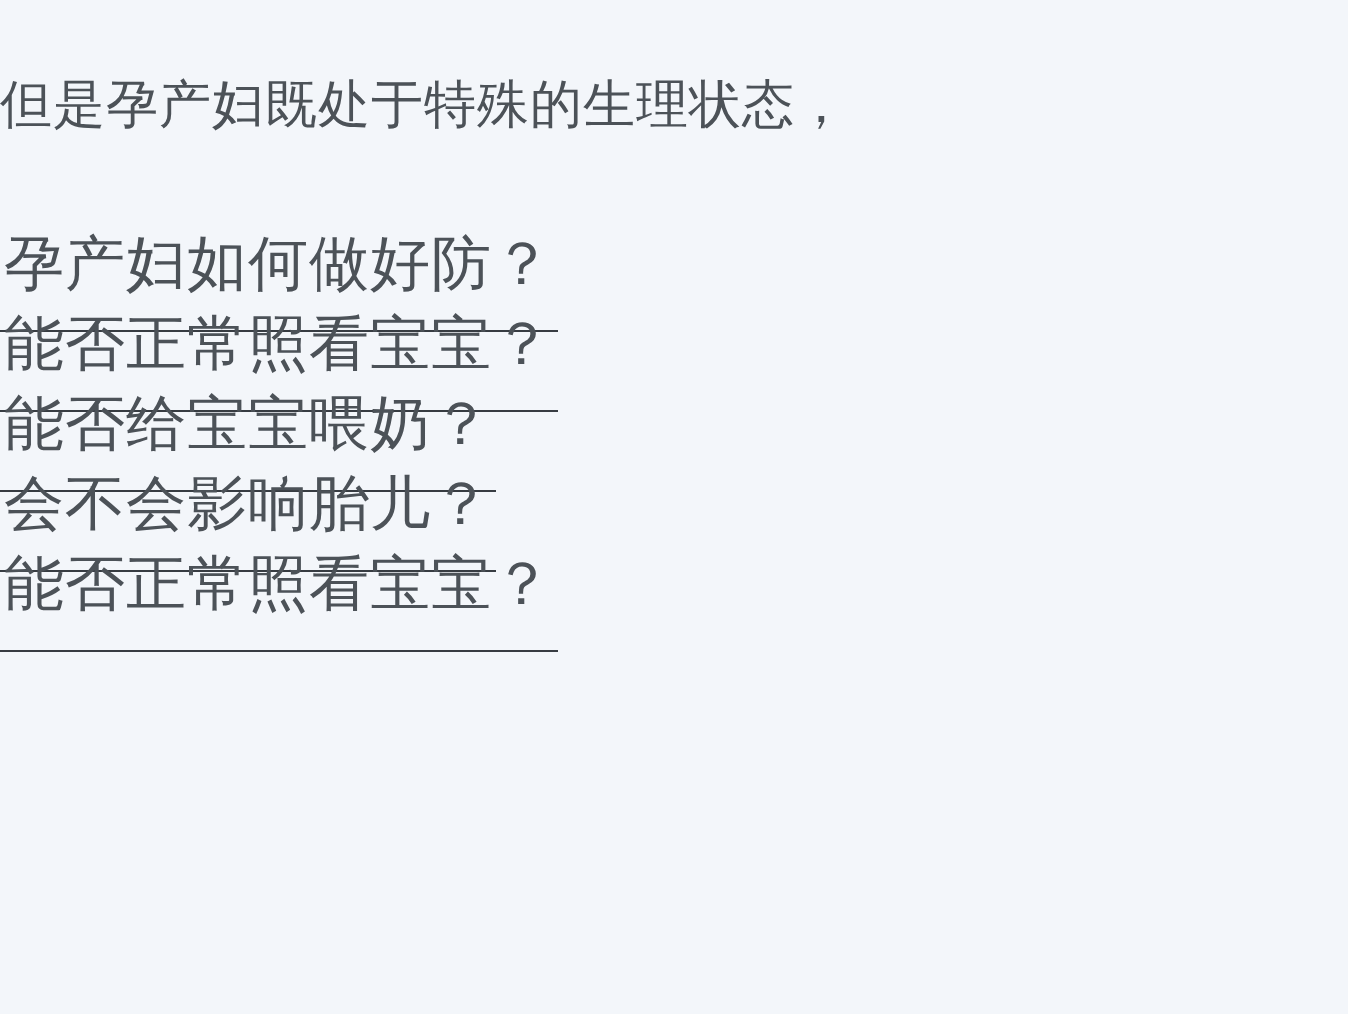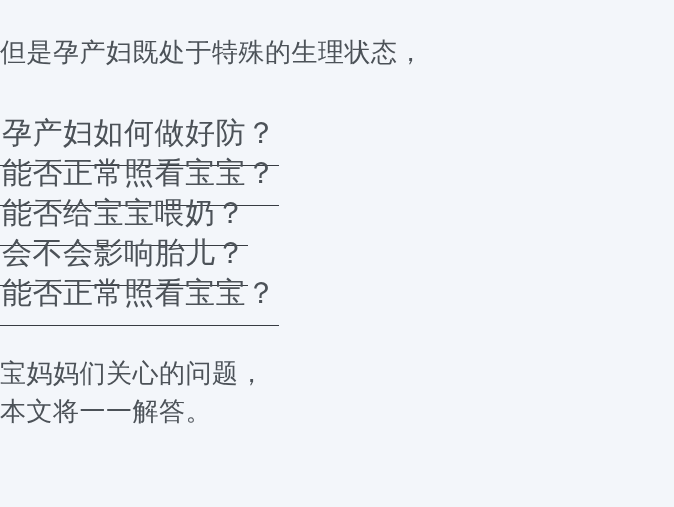--- a/index.html
+++ b/index.html
@@ -76,18 +76,14 @@
       <span class="question-text">能否给宝宝喂奶？</span>
     </div>
     <div class="question-row">
       <span class="question-text">会不会影响胎儿？</span>
     </div>
     <div class="question-row">
       <span class="question-text">能否正常照看宝宝？</span>
     </div>
   </div>
 
-  <div class="outro">
-    <div class="outro-line">宝妈妈们关心的问题，</div>
-    <div class="outro-line">本文将一一解答。</div>
-  </div>
 
 </div>
 
 </body></html>

